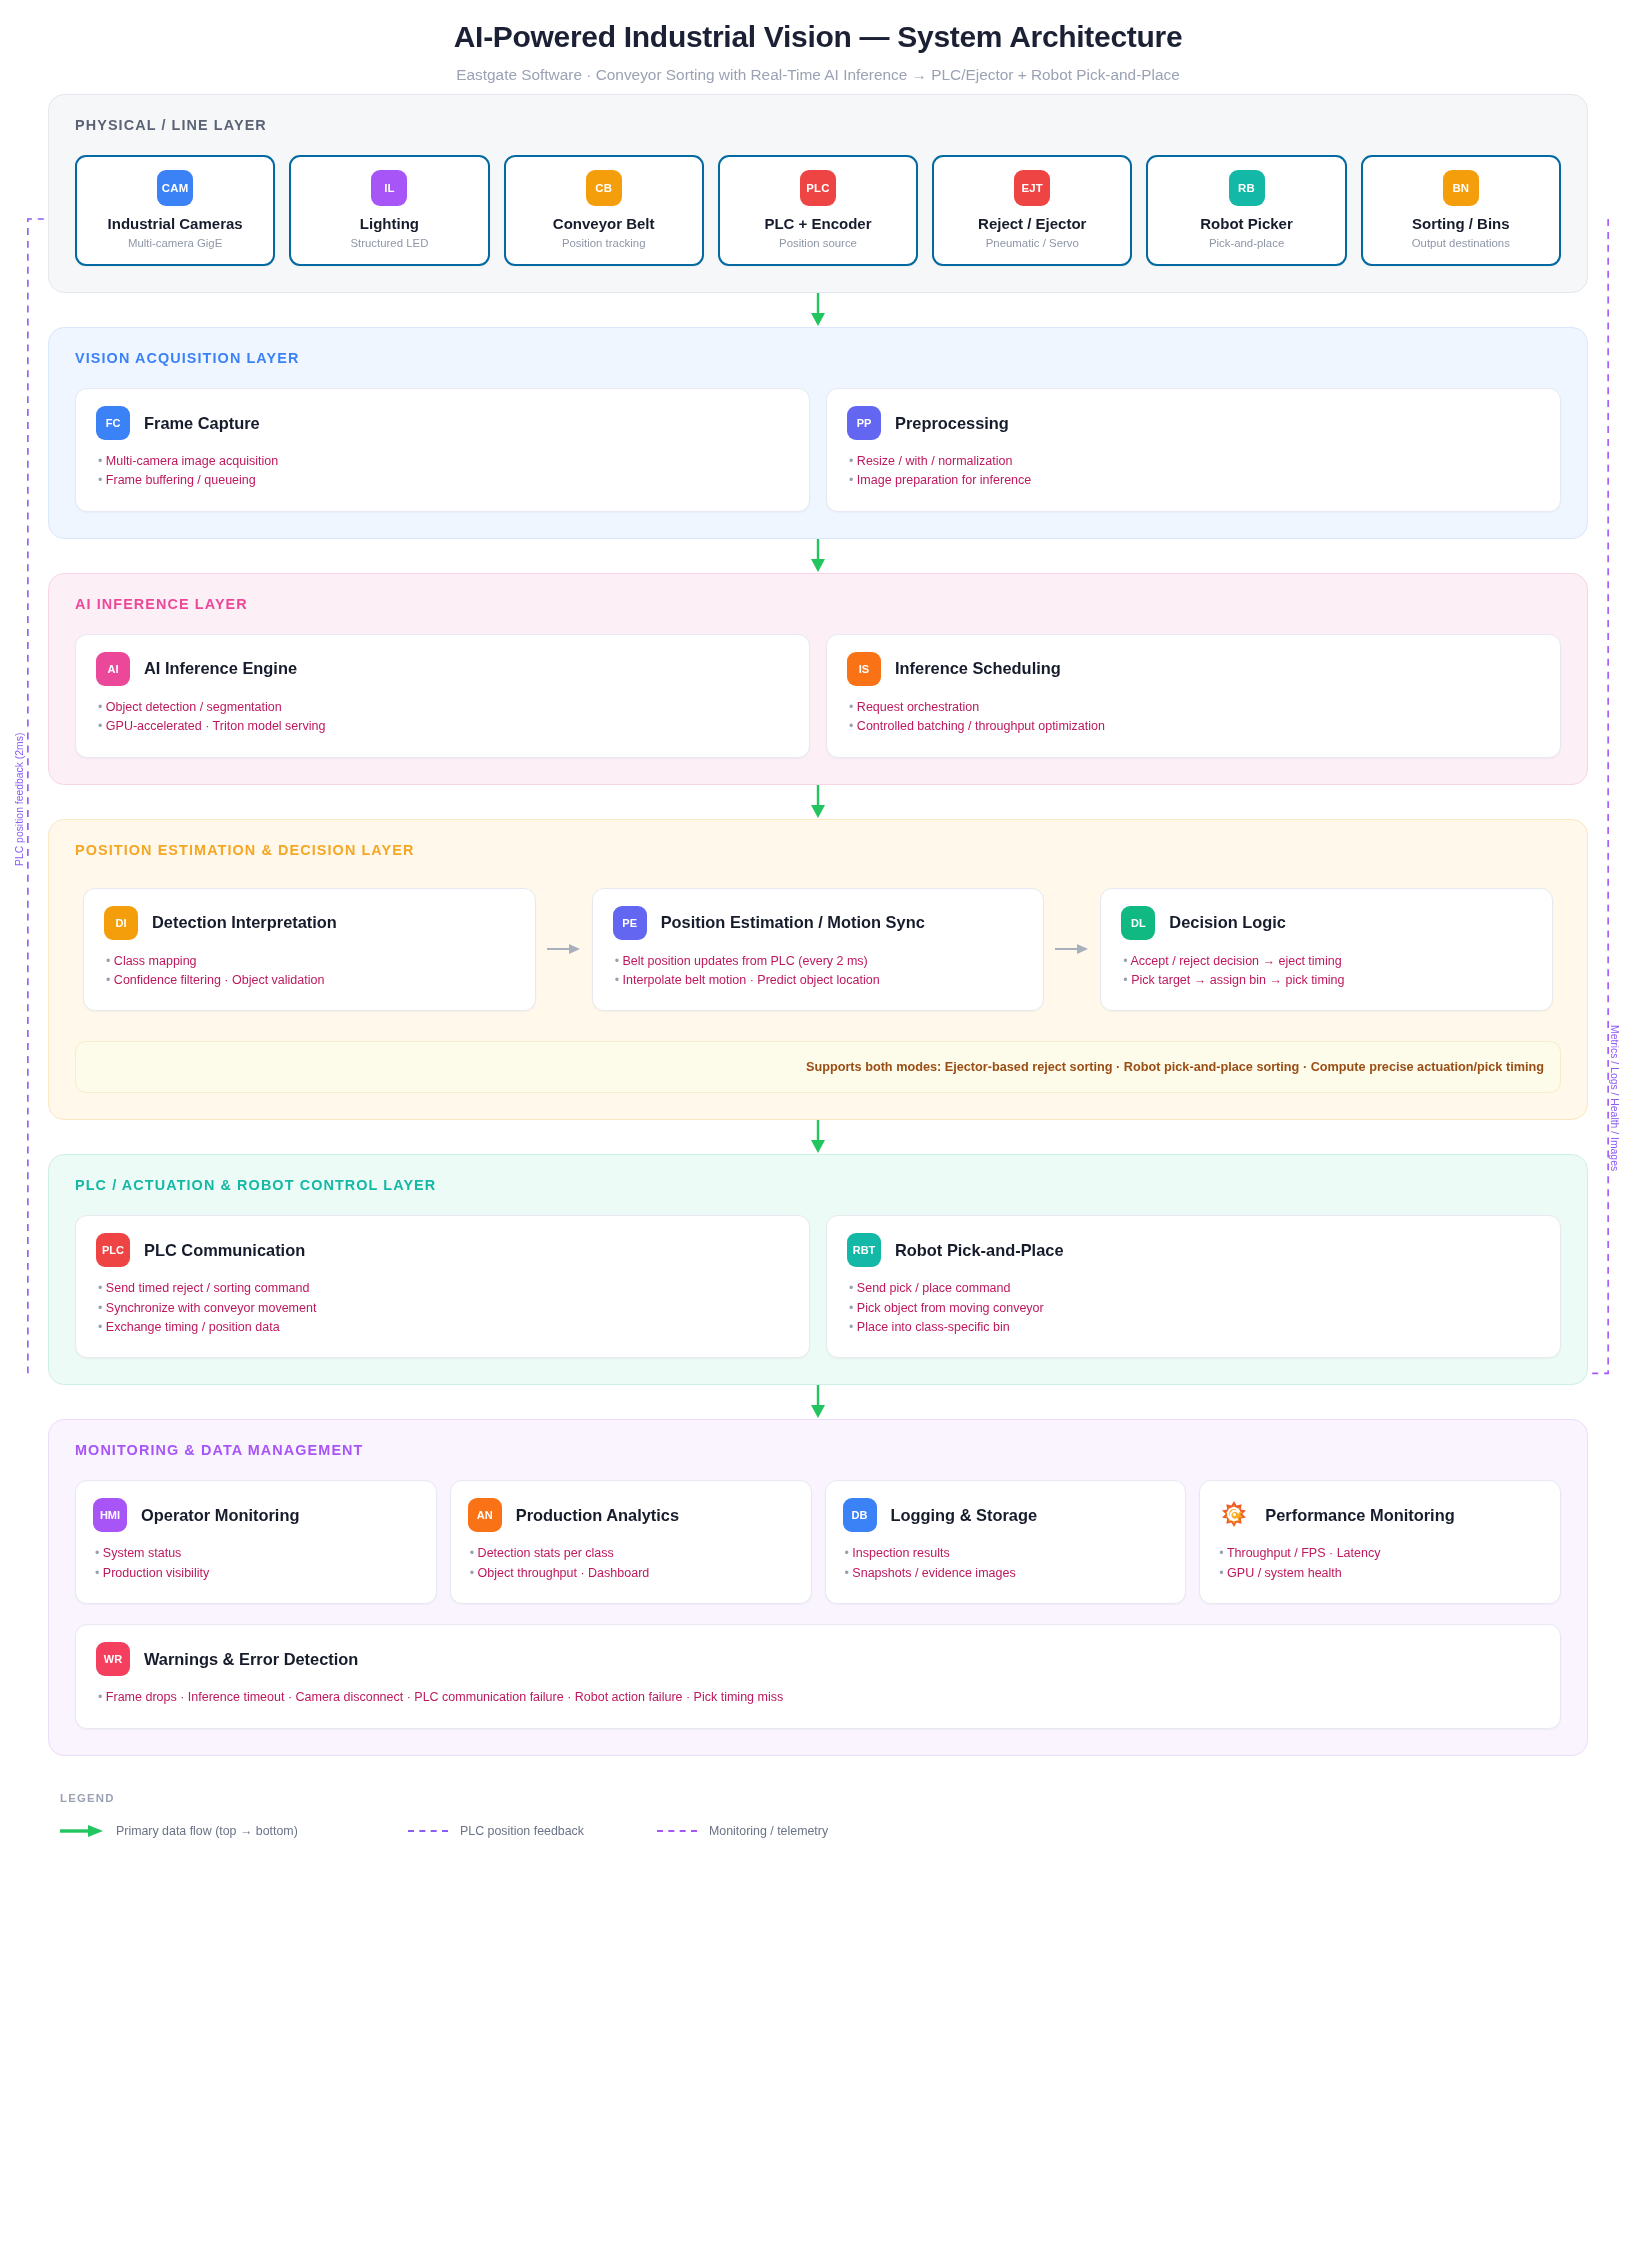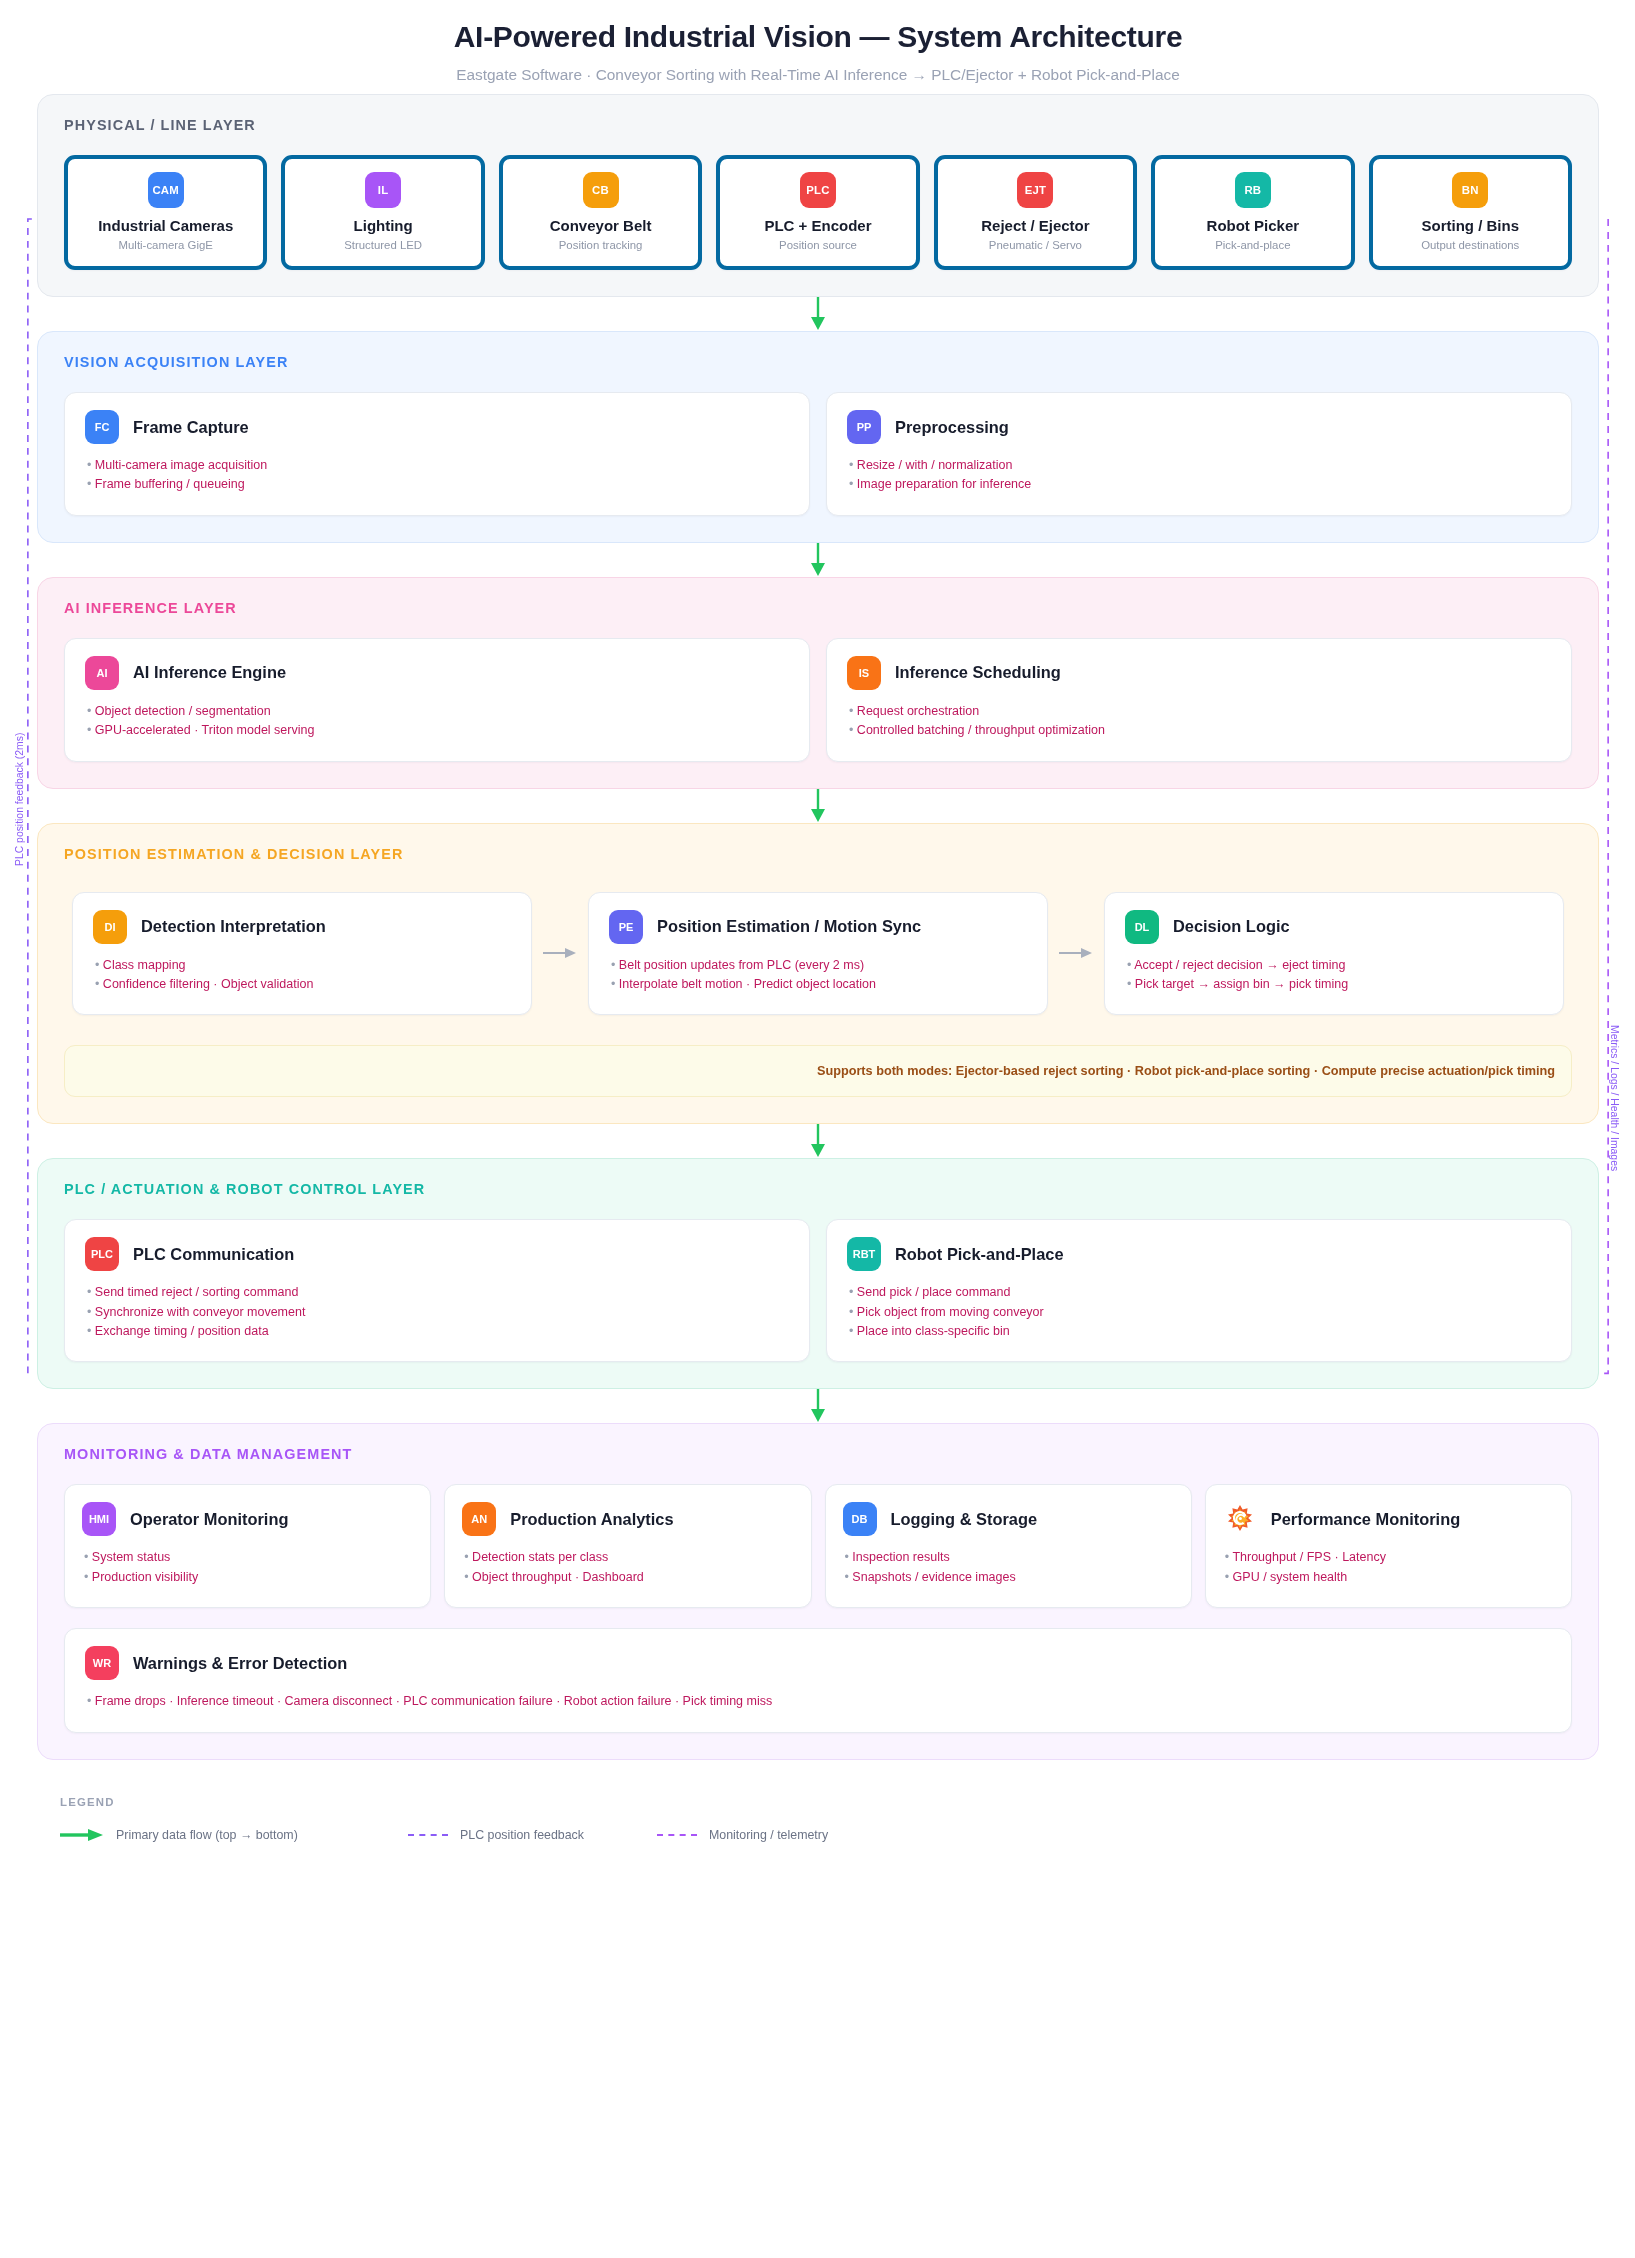--- a/index.html
+++ b/index.html
@@ -23,21 +23,21 @@
     color: #1b2034;
     letter-spacing: -0.3px;
   }
   .subtitle {
     margin-top: 12px;
     font-size: 15.4px;
     color: #9aa2b4;
   }
 
   
-  .layers { padding: 0 37px; position: relative; }
+  .layers { padding: 0 48px; position: relative; }
 
   .layer {
     border-radius: 16px;
     border: 1px solid transparent;
     padding: 22px 26px 26px 26px;
     position: relative;
   }
   .layer-title {
     font-size: 14.4px;
     font-weight: bold;
@@ -70,21 +70,21 @@
     align-items: center;
     justify-content: center;
   }
   .arrow-down svg { display:block; }
 
   
   .chip-row { display: flex; gap: 14px; }
   .chip {
     flex: 1 1 0;
     background: #ffffff;
-    border: 4px solid #0369a1;
+    border: 2px solid #0369a1;
     border-radius: 11px;
     padding: 13px 8px 15px 8px;
     text-align: center;
     box-shadow: 0 1px 2px rgba(20,30,60,0.04);
   }
   .chip-badge {
     width: 36px; height: 36px;
     border-radius: 9px;
     margin: 0 auto 9px auto;
     color: #fff;

